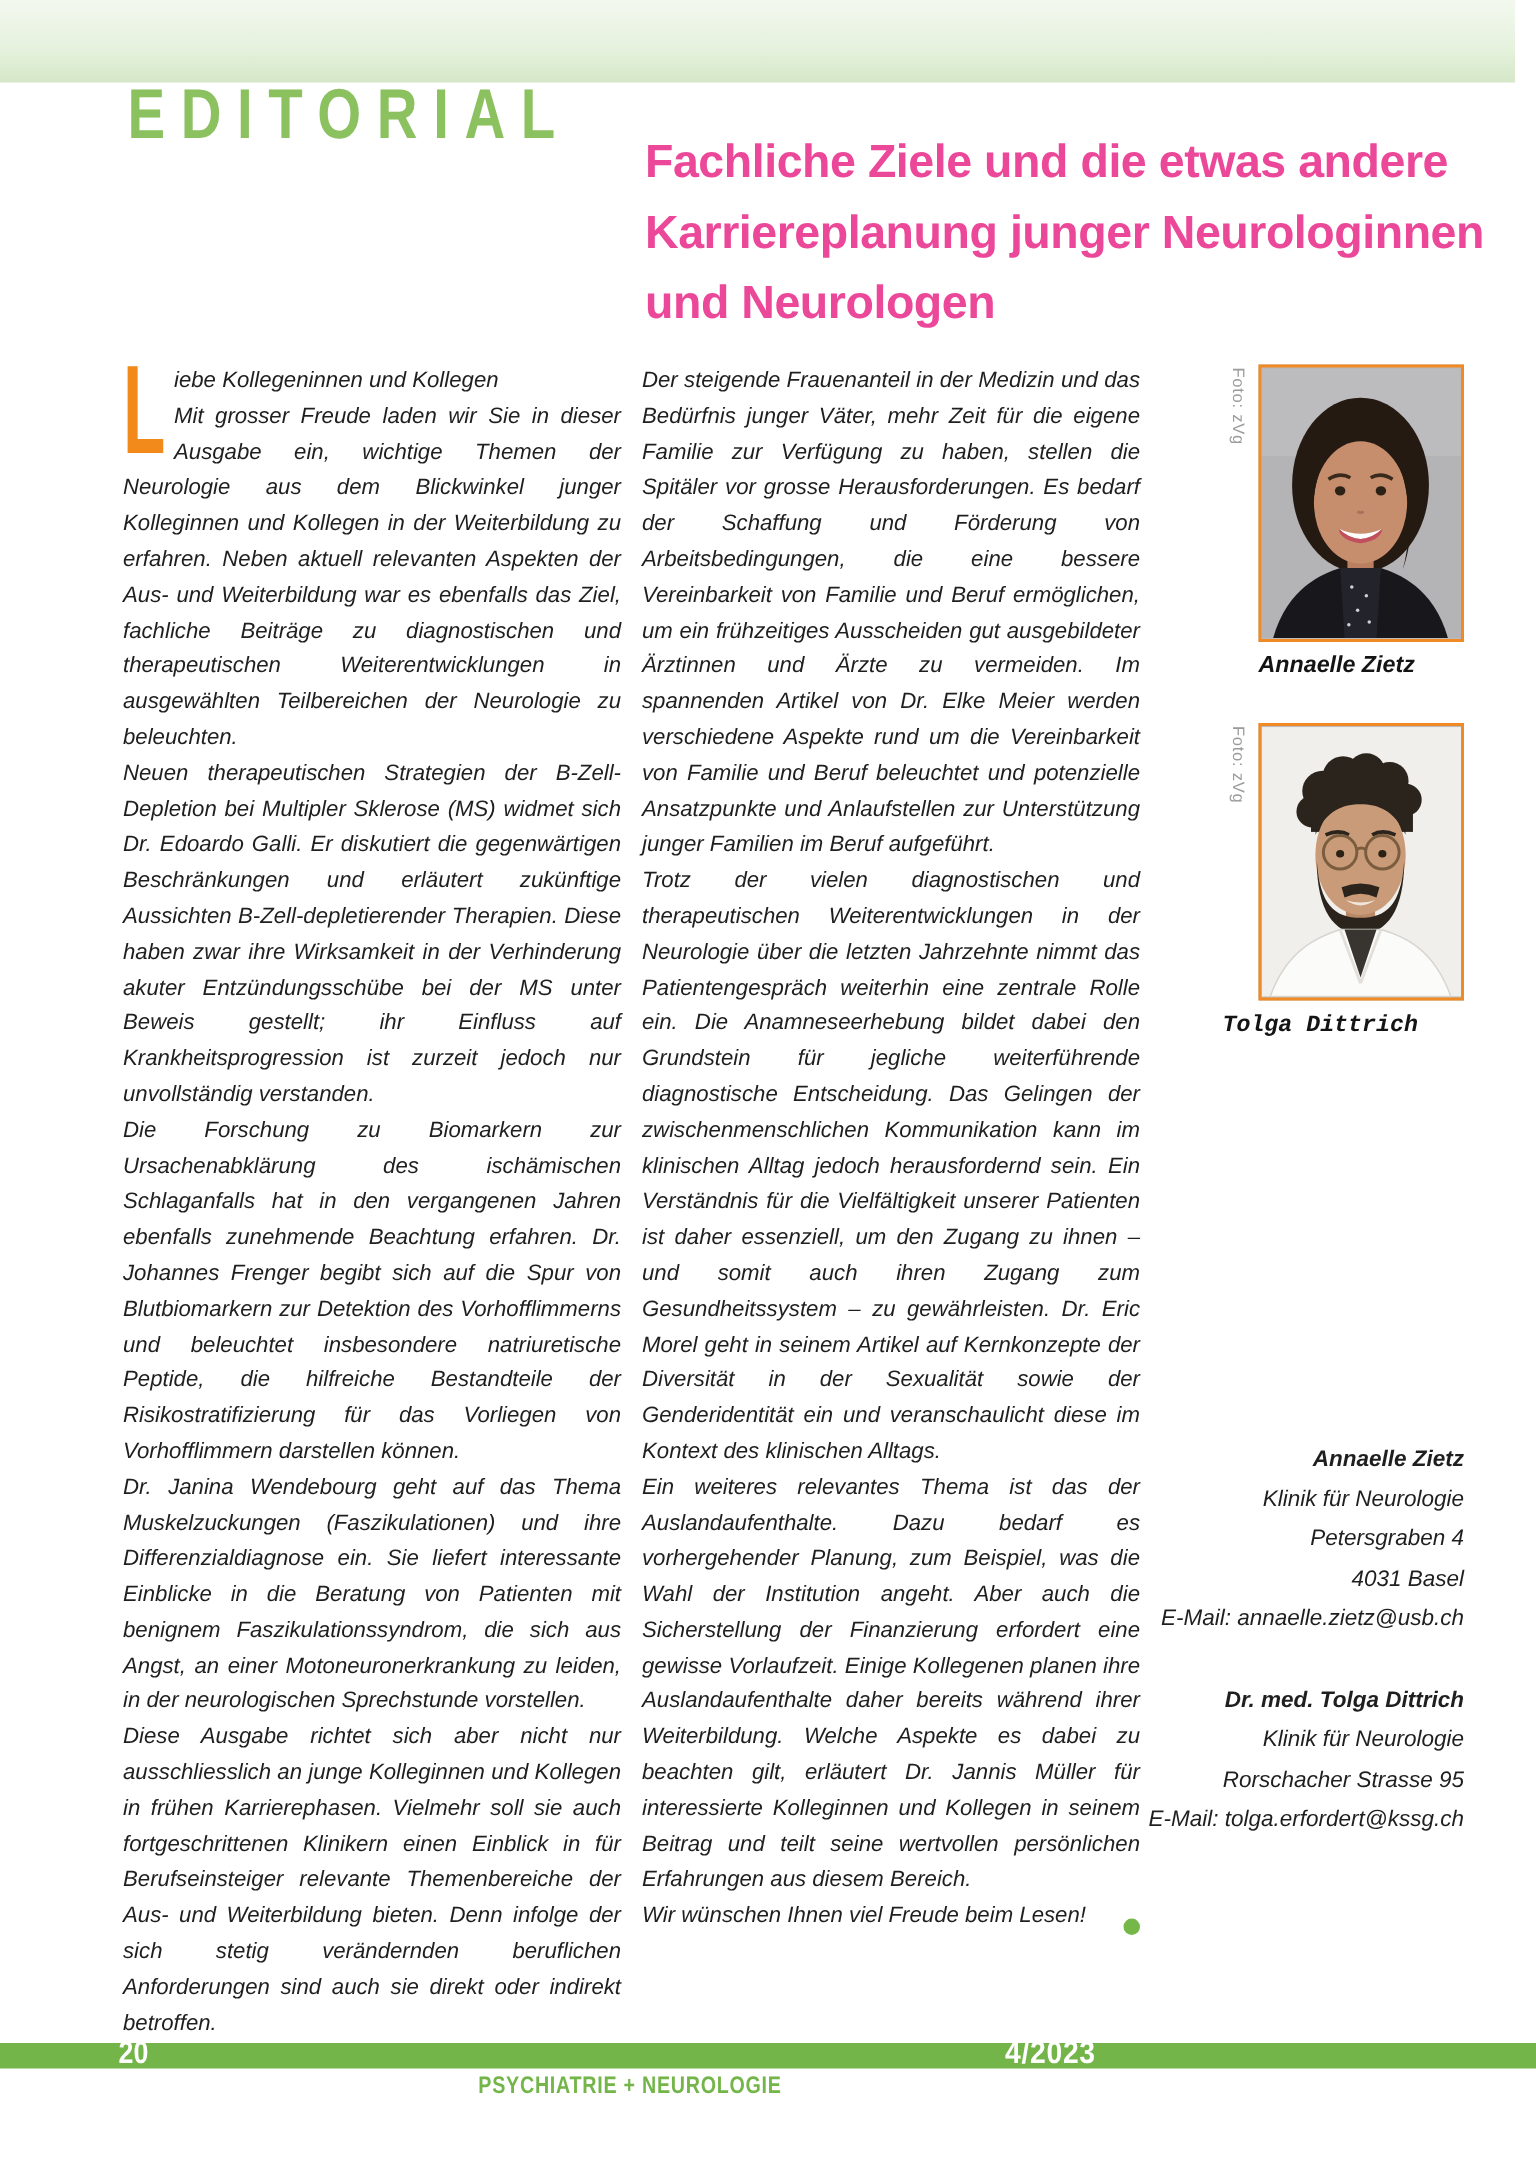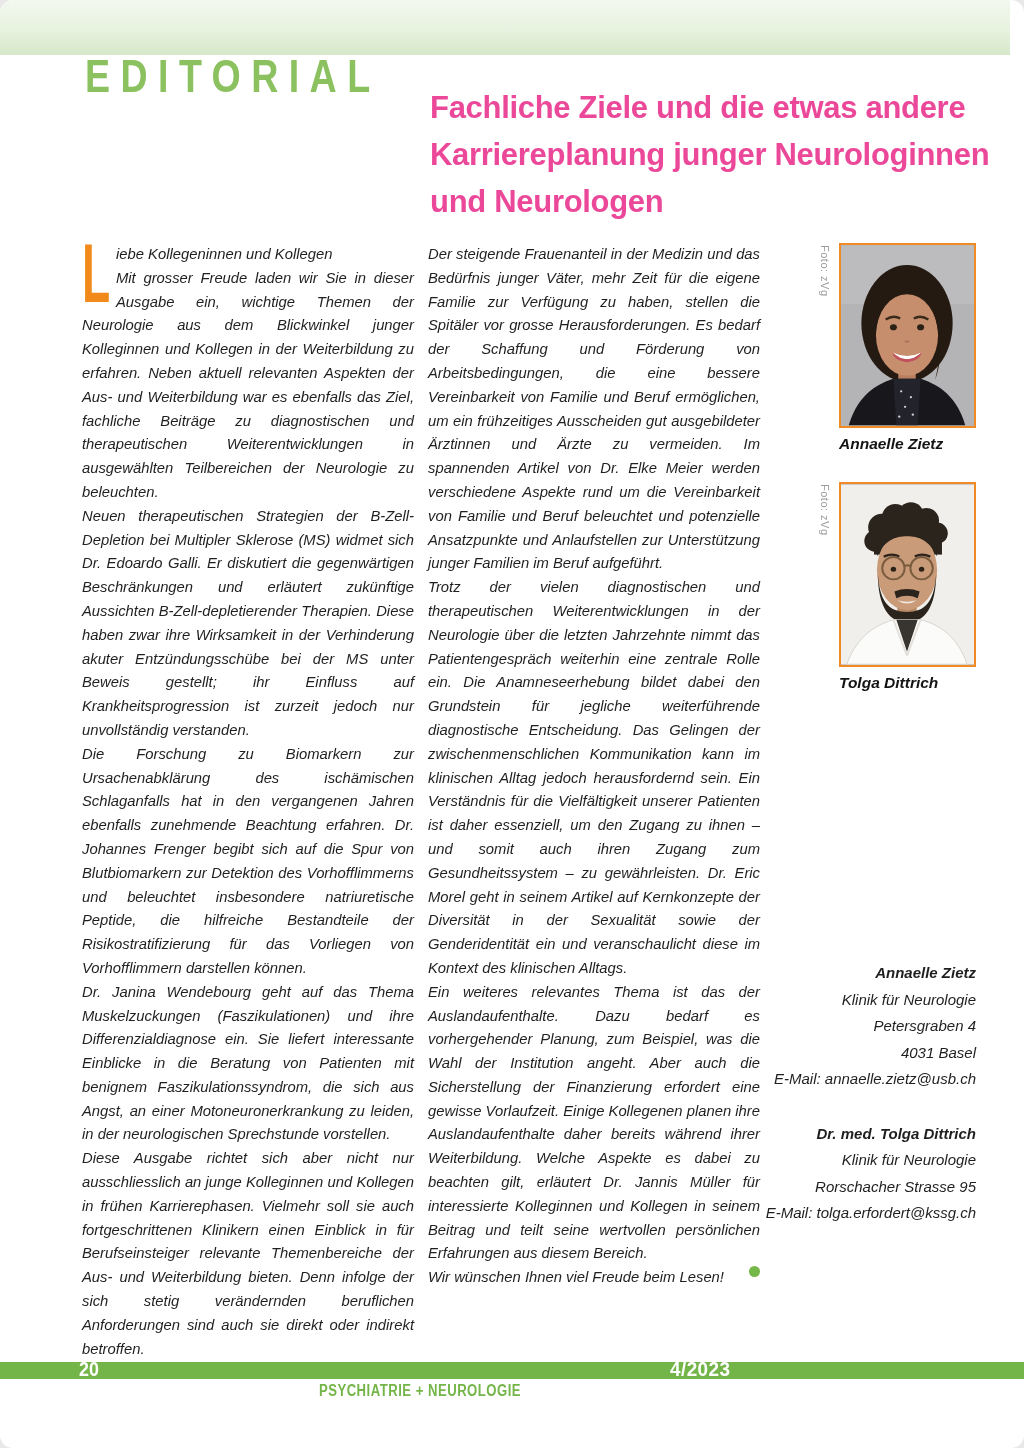--- a/index.html
+++ b/index.html
@@ -1,18 +1,18 @@
 <!DOCTYPE html>
 <html><head>
 <meta charset="utf-8">
 <style>
   html,body{margin:0;padding:0;background:#e8e8e8;}
   .page{
     position:relative;width:1024px;height:1448px;margin:0 auto;background:#ffffff;
-    font-family:"Liberation Sans",sans-serif;overflow:hidden;border-radius:13px;
+    font-family:"Liberation Sans",sans-serif;overflow:hidden;
   }
   .topbar{
     position:absolute;left:0;top:0;width:1010px;height:55px;
     background:linear-gradient(to bottom,#f3f8ef 0%,#e7f2df 55%,#d5e8c8 100%);
   }
   .kicker{
     position:absolute;left:85px;top:52px;font-size:47px;font-weight:bold;line-height:1;
     color:#8cc15f;letter-spacing:13px;transform:scaleX(0.80);transform-origin:left top;white-space:nowrap;
   }
   .title{
@@ -24,39 +24,39 @@
     line-height:23.8px;text-align:justify;color:#1f1f1f;
   }
   .col p{margin:0;}
   .col1{left:82px;}
   .col2{left:428px;}
   .dropcap{
     float:left;width:30px;height:60px;margin:2px 4px 0 0;
     font-style:normal;font-weight:bold;font-size:84px;line-height:56px;color:#f28a1b;
     transform:scaleX(0.55);transform-origin:left top;
   }
-  .closing{display:flex;justify-content:space-between;align-items:flex-start;}
+  .closing{display:flex;justify-content:space-between;align-items:flex-end;}
   .end-dot{width:11px;height:11px;border-radius:50%;background:#76b74a;flex:0 0 auto;margin-left:8px;}
   .photo{
     position:absolute;width:137px;height:185px;border:2px solid #ef8a25;
     box-sizing:border-box;overflow:hidden;background:#bbb;
   }
   .photo1{left:839px;top:243px;}
   .photo2{left:839px;top:482px;}
   .credit{
     position:absolute;font-size:11px;color:#9b9b9b;writing-mode:vertical-rl;
     letter-spacing:0.5px;white-space:nowrap;font-style:normal;
   }
   .credit1{left:819px;top:245px;}
   .credit2{left:819px;top:484px;}
   .caption{
     position:absolute;font-size:15.5px;font-weight:bold;font-style:italic;color:#141414;white-space:nowrap;
   }
   .caption1{left:839px;top:435px;}
-  .caption2{left:839px;top:674px;}
+  .caption2{left:815px;top:674px;font-family:Liberation Mono, monospace;}
   .contacts{
     position:absolute;right:48px;top:960px;width:280px;text-align:right;
     font-style:italic;font-size:15px;line-height:26.5px;color:#1f1f1f;
   }
   .contact+.contact{margin-top:28px;font-style:italic;}
   .contact-name{font-weight:bold;}
   .footer-bar{position:absolute;left:0;top:1362px;width:1024px;height:17px;background:#74b549;}
   .page-num{
     position:absolute;left:79px;top:1358px;font-size:21px;font-weight:bold;color:#ffffff;
     line-height:1;transform:scaleX(0.85);transform-origin:left top;

